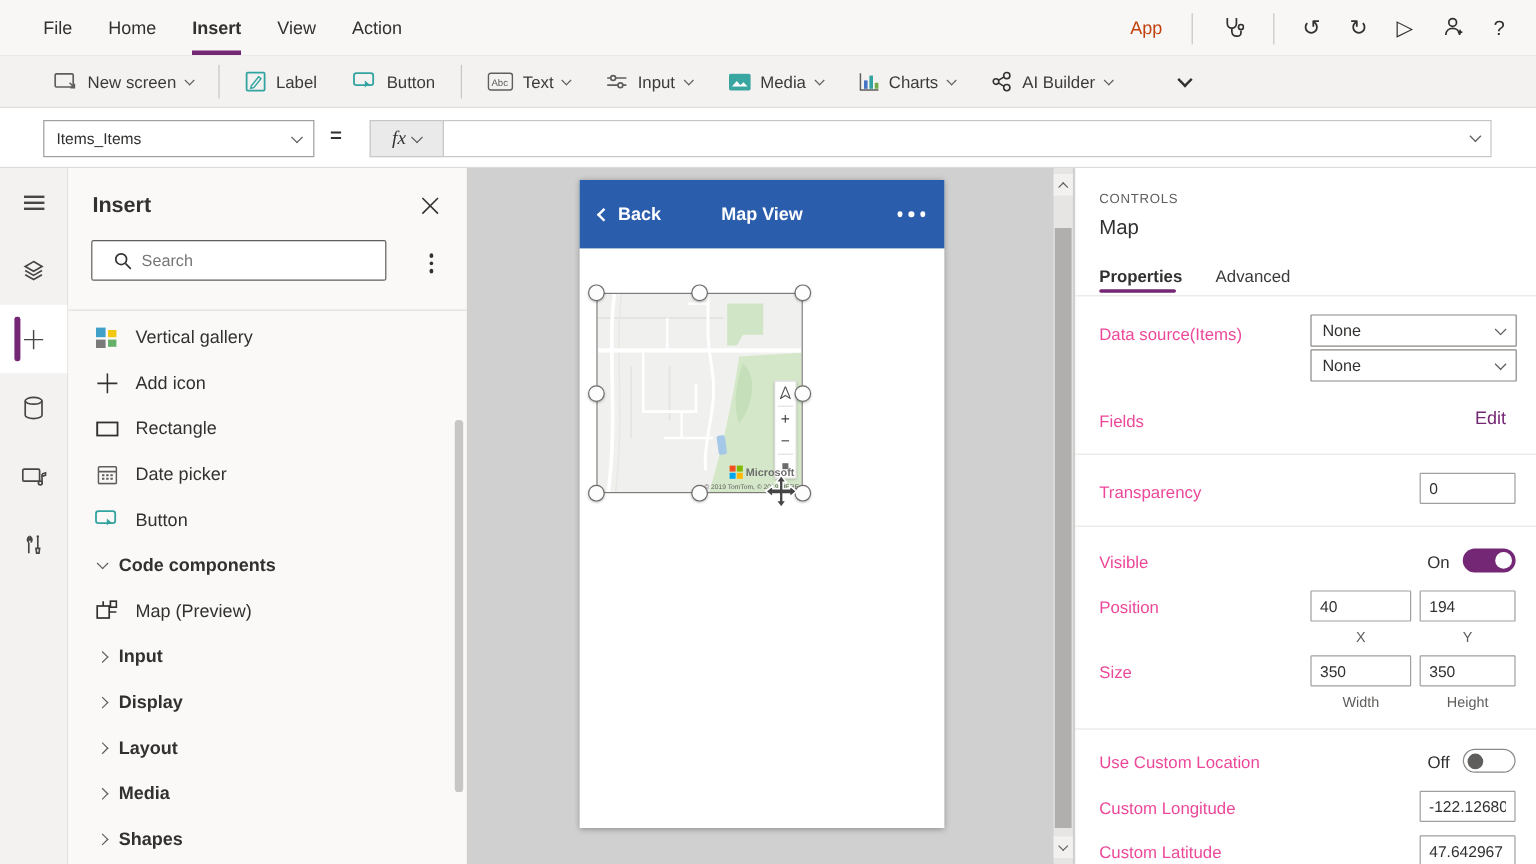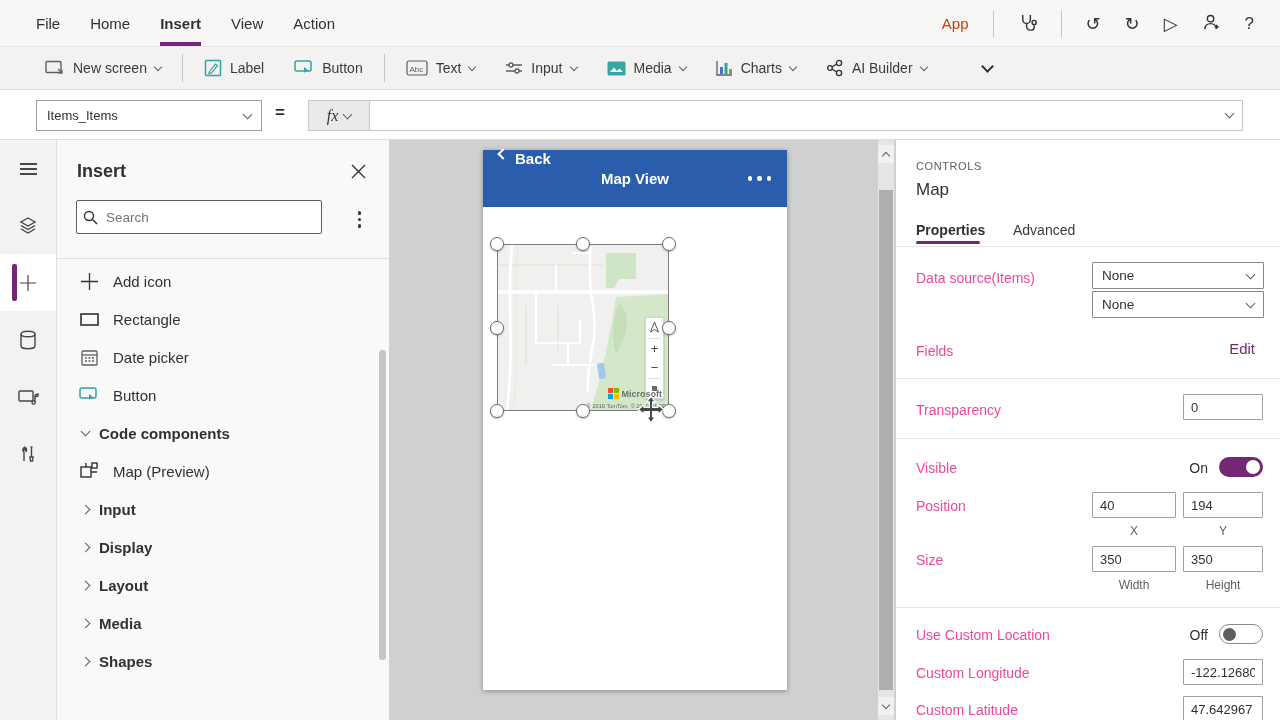--- a/index.html
+++ b/index.html
@@ -53,37 +53,37 @@
   .rail-item.active::before { content:""; position:absolute; left:12px; top:10px; bottom:10px; width:5px; border-radius:2px; background:#742774; }
   .rail-item svg { stroke:#484644; fill:none; stroke-width:1.4; }
   .hamb { width:17px; }
   .hamb div { height:2px; background:#484644; margin:3px 0; }
 
   
   #insert-panel { position:absolute; left:57px; top:0; width:333px; height:580px; background:#faf9f8; border-right:1px solid #d2d0ce; overflow:hidden; }
   #insert-title { position:absolute; left:20px; top:21px; font-size:18px; font-weight:bold; }
   #insert-close { position:absolute; right:22px; top:24px; width:16px; height:16px; cursor:pointer; }
   #insert-close svg { stroke:#323130; stroke-width:1.3; }
-  #insert-search { position:absolute; left:19px; top:60px; width:246px; height:34px; background:#fff; border:1px solid #605e5c; border-radius:2px; display:flex; align-items:center; padding:0 6px; gap:8px; }
+  #insert-search { position:absolute; left:19px; top:60px; width:246px; height:34px; background:#fff; border:1px solid #605e5c; border-radius:2px; display:flex; align-items:center; padding:0 18px; gap:8px; }
   #insert-search input { border:none; outline:none; flex:1; font-size:13.5px; font-family:inherit; background:transparent; color:#323130; }
   .vdots { position:absolute; right:28px; top:68px; cursor:pointer; }
   .vdots div { width:3.5px; height:3.5px; border-radius:50%; background:#323130; margin:3px 0; }
   #insert-divider { position:absolute; left:0; top:118px; width:100%; height:1px; background:#e1dfdd; }
   #insert-list { position:absolute; left:0; top:122px; width:100%; }
   .ins-item { height:38px; display:flex; align-items:center; padding-left:22px; gap:14px; font-size:15px; cursor:pointer; }
   .ins-item .ic { width:20px; display:flex; justify-content:center; align-items:center; }
   .ins-item.bold { font-weight:bold; }
   .ins-item .chv { margin-left:3px; margin-right:-4px; }
   #insert-scroll { position:absolute; right:3px; top:210px; width:7px; height:310px; background:#c8c6c4; border-radius:3px; }
 
   
   #canvas { position:absolute; left:390px; top:0; width:505px; height:580px; background:#d0d0d0; }
   #phone { position:absolute; left:93px; top:10px; width:304px; height:540px; background:#fff; box-shadow:0 1px 5px rgba(0,0,0,.35); }
   #phone-header { position:absolute; left:0; top:0; width:100%; height:57px; background:#2b5dad; color:#fff; }
-  #back-btn { position:absolute; left:16px; top:0; height:57px; display:flex; align-items:flex-start; gap:8px; font-size:15px; font-weight:bold; cursor:pointer; }
+  #back-btn { position:absolute; left:16px; top:0; height:57px; display:flex; align-items:center; gap:8px; font-size:15px; font-weight:bold; cursor:pointer; }
   #back-btn .chv { width:8px; height:8px; border-color:#fff; border-width:2px; transform:rotate(135deg); }
   #screen-title { position:absolute; left:0; top:0; width:100%; height:57px; display:flex; align-items:center; justify-content:center; font-size:15px; font-weight:bold; }
   #hdr-dots { position:absolute; right:16px; top:26px; display:flex; gap:5px; cursor:pointer; }
   #hdr-dots div { width:4.5px; height:4.5px; border-radius:50%; background:#fff; }
 
   #map-wrap { position:absolute; left:15px; top:95px; width:170px; height:165px; outline:1px solid #7e7c7a; }
   #map-svg { display:block; }
   .handle { position:absolute; width:14px; height:14px; border-radius:50%; background:#fdfdfd; border:1.5px solid #6f6d6b; box-shadow:0 1px 2px rgba(0,0,0,.25); }
   
   #map-tools { position:absolute; right:4px; top:72px; width:19px; height:82px; background:#fff; border:1px solid #d8d6d4; display:flex; flex-direction:column; align-items:center; box-shadow:0 1px 2px rgba(0,0,0,.2); }
@@ -310,20 +310,31 @@
     <div class="vdots">
         <div></div>
         <div></div>
         <div></div>
       </div>
     <div id="insert-divider"></div>
 
     <div id="insert-list">
       <div class="ins-item">
         <span class="ic">
+          <svg width="18" height="19" viewBox="0 0 18 19">
+            <rect x="0" y="1" width="8" height="8" fill="#41a0c8"></rect>
+              <rect x="10" y="3" width="7" height="6" fill="#f2c811"></rect>
+            <rect x="0" y="11" width="8" height="7" fill="#7a7a7a"></rect>
+              <rect x="10" y="11" width="7" height="6" fill="#66b06a"></rect>
+          </svg>
+        </span>
+        <span>Vertical gallery</span>
+      </div>
+      <div class="ins-item">
+        <span class="ic">
           <svg width="17" height="17" viewBox="0 0 17 17" stroke="#323130" stroke-width="1.3" fill="none">
               <path d="M8.5 0 v17 M0 8.5 h17"></path>
             </svg>
         </span>
         <span>Add icon</span>
       </div>
       <div class="ins-item">
         <span class="ic">
           <svg width="19" height="13" viewBox="0 0 19 13" fill="none" stroke="#323130" stroke-width="1.6">
               <rect x="1" y="1" width="17" height="11"></rect>

